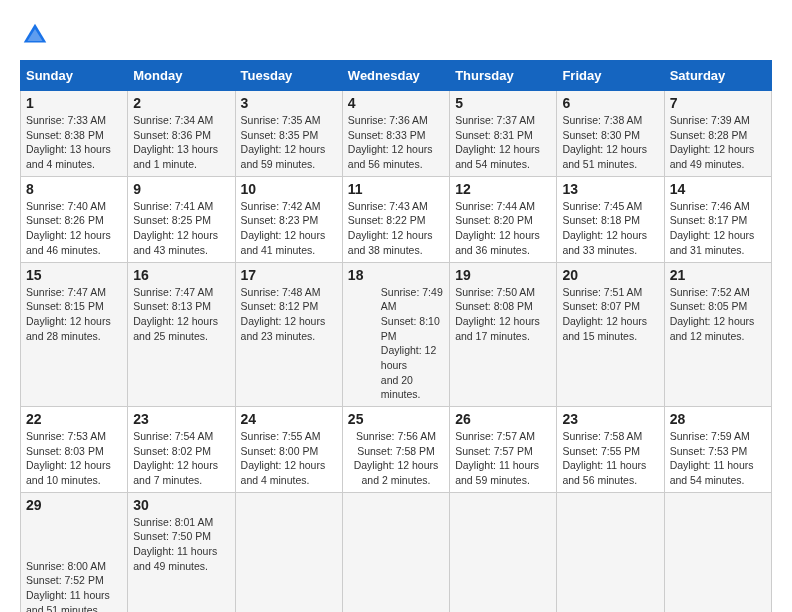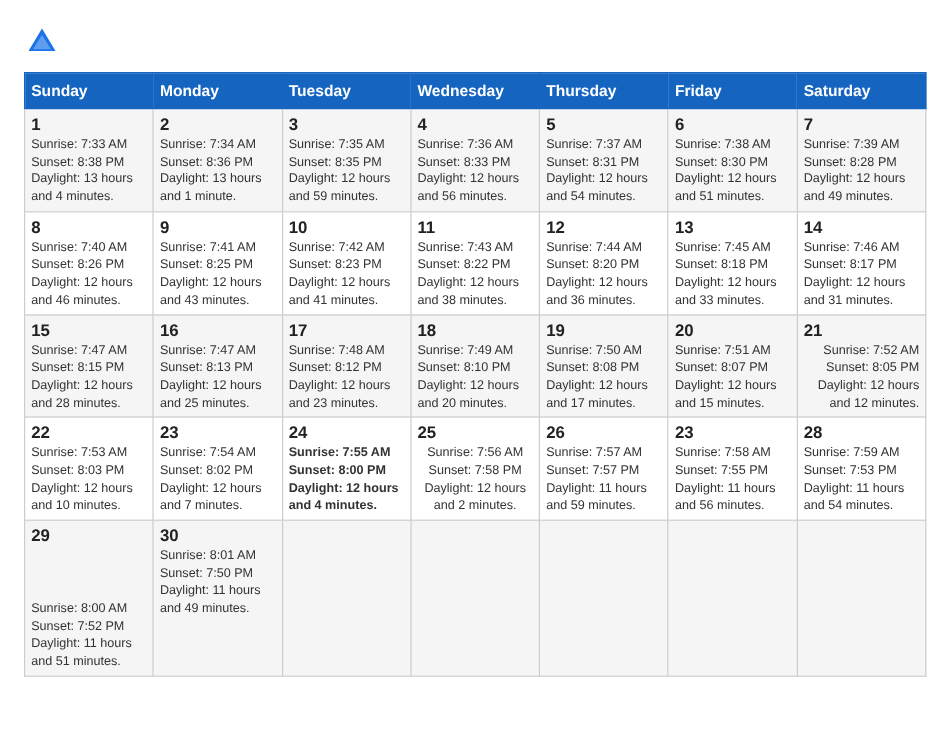--- a/index.html
+++ b/index.html
@@ -242,42 +242,42 @@
         </td>
         <td>
           <span class="day-number">17</span>
           <div class="day-info" style="white-space: pre-line;">Sunrise: 7:48 AM
 Sunset: 8:12 PM
 Daylight: 12 hours
 and 23 minutes.</div>
         </td>
         <td>
           <span class="day-number">18</span>
-          <div class="day-info" style="white-space: pre-line;">Sunrise: 7:49 AM
+          <div class="day-info" style="white-space: pre-line; margin-left: 33px;">Sunrise: 7:49 AM
 Sunset: 8:10 PM
 Daylight: 12 hours
 and 20 minutes.</div>
         </td>
         <td>
           <span class="day-number">19</span>
           <div class="day-info" style="white-space: pre-line;">Sunrise: 7:50 AM
 Sunset: 8:08 PM
 Daylight: 12 hours
 and 17 minutes.</div>
         </td>
         <td>
           <span class="day-number">20</span>
           <div class="day-info" style="white-space: pre-line;">Sunrise: 7:51 AM
 Sunset: 8:07 PM
 Daylight: 12 hours
 and 15 minutes.</div>
         </td>
         <td>
           <span class="day-number">21</span>
-          <div class="day-info" style="white-space: pre-line; text-align: right;">Sunrise: 7:52 AM
+          <div class="day-info" style="white-space: pre-line;">Sunrise: 7:52 AM
 Sunset: 8:05 PM
 Daylight: 12 hours
 and 12 minutes.</div>
         </td>
       </tr>
       <tr>
         <td>
           <span class="day-number">22</span>
           <div class="day-info" style="white-space: pre-line;">Sunrise: 7:53 AM
 Sunset: 8:03 PM
@@ -286,21 +286,21 @@
         </td>
         <td>
           <span class="day-number">23</span>
           <div class="day-info" style="white-space: pre-line;">Sunrise: 7:54 AM
 Sunset: 8:02 PM
 Daylight: 12 hours
 and 7 minutes.</div>
         </td>
         <td>
           <span class="day-number">24</span>
-          <div class="day-info" style="white-space: pre-line; font-weight: bold;">Sunrise: 7:55 AM
+          <div class="day-info" style="white-space: pre-line;">Sunrise: 7:55 AM
 Sunset: 8:00 PM
 Daylight: 12 hours
 and 4 minutes.</div>
         </td>
         <td>
           <span class="day-number">25</span>
           <div class="day-info" style="white-space: pre-line; text-align: center;">Sunrise: 7:56 AM
 Sunset: 7:58 PM
 Daylight: 12 hours
 and 2 minutes.</div>

